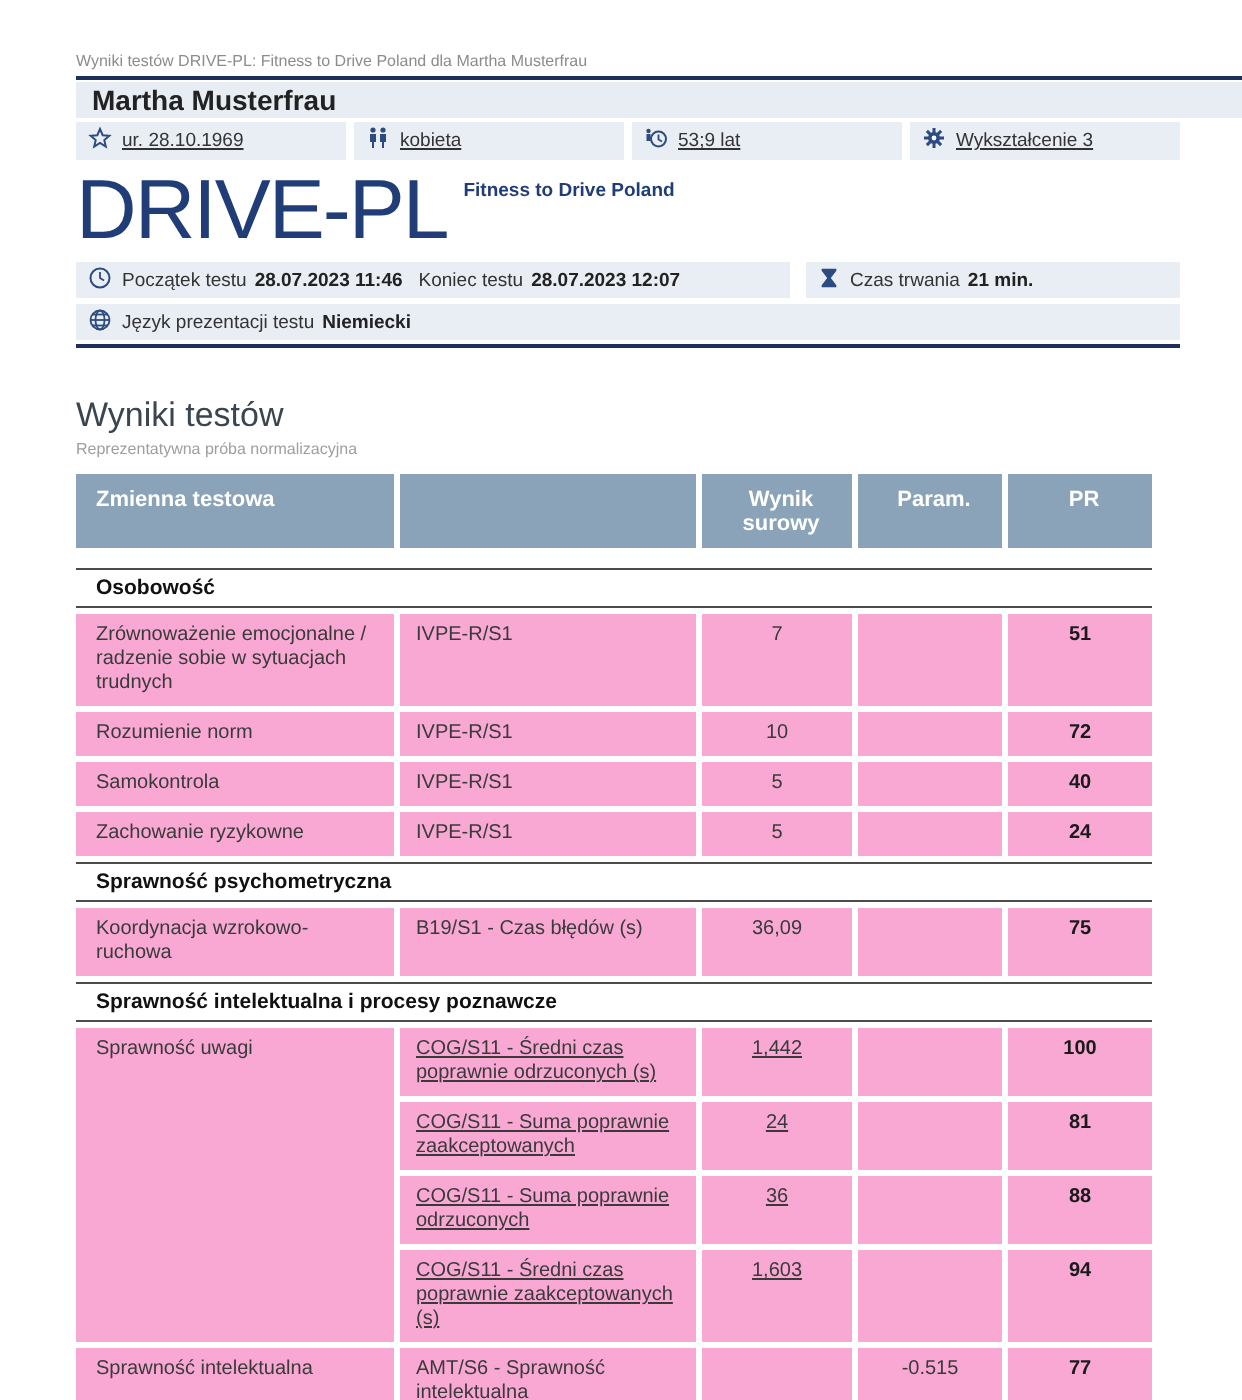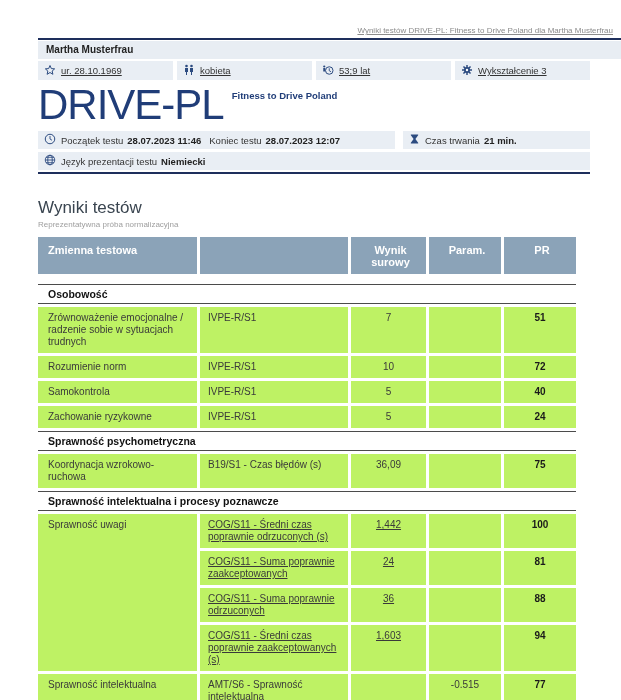--- a/index.html
+++ b/index.html
@@ -1,26 +1,26 @@
 <!DOCTYPE html>
 <html><head>
 <meta charset="utf-8">
 <style>
   * { margin:0; padding:0; box-sizing:border-box; }
   html,body { width:621px; height:700px; overflow:hidden; background:#fff;
     font-family:"Liberation Sans", sans-serif; color:#333; }
   .page { width:621px; height:700px; padding-left:38px; position:relative; }
 
   
-  .caption { margin-top:26px; width:583px; text-align:right; padding-right:8px;
-    font-size:8px; color:#8c8c8c;text-decoration:underline; }
+  .caption { margin-top:26px; width:583px; text-align:left; padding-right:8px;
+    font-size:8px; color:#8c8c8c; }
   .topline { margin-top:3px; width:583px; height:2px; background:#1e2f5c; }
 
   .namebar { margin-top:1px; width:583px; height:18px; background:#e8edf3;
-    font-size:10px; font-weight:bold; color:#222; line-height:18px; padding-left:8px; }
+    font-size:14px; font-weight:bold; color:#222; line-height:18px; padding-left:8px; }
 
   
   .inforow { margin-top:2px; width:552px; display:grid;
     grid-template-columns:repeat(4,135px); column-gap:4px; }
   .icell { height:19px; background:#e9eef4; display:flex; align-items:center;
     padding-left:6px; font-size:9.5px; color:#333;text-decoration:underline; }
   .icell svg { margin-right:5px; flex:0 0 auto; }
 
   
   .logorow { margin-top:5px; height:42px; white-space:nowrap; }
@@ -51,21 +51,21 @@
   .hc.l { padding-left:10px; }
   .hc.c { text-align:center; }
 
   .sec { height:20px; border-top:1px solid #4b4b4b; border-bottom:1px solid #4b4b4b;
     line-height:18px; font-size:10.5px; font-weight:bold; color:#111;
     padding-left:10px; margin-bottom:3px; }
   .sec.sp { margin-top:3px; }
 
   .trow, .tgroup { display:grid; grid-template-columns:159px 148px 75px 72px 72px;
     gap:3px; margin-bottom:3px; }
-  .c { background:#bef264; font-size:10px; line-height:12px; color:#3a3a3a;
+  .c { background:#f9a8d4; font-size:10px; line-height:12px; color:#3a3a3a;
     padding:5px 6px 5px 10px; min-height:22px; }
   .c2x { padding-left:8px; }
   .num { text-align:center; padding-left:2px; padding-right:2px; }
   .pr { font-weight:bold; color:#1a1a1a; }
   .gvar { grid-column:1; grid-row:1 / 5; }
   .g2 { grid-column:2;text-decoration:underline; } .g3 { grid-column:3;text-decoration:underline; } .g4 { grid-column:4; } .g5 { grid-column:5; }
 </style>
 </head>
 <body>
 

